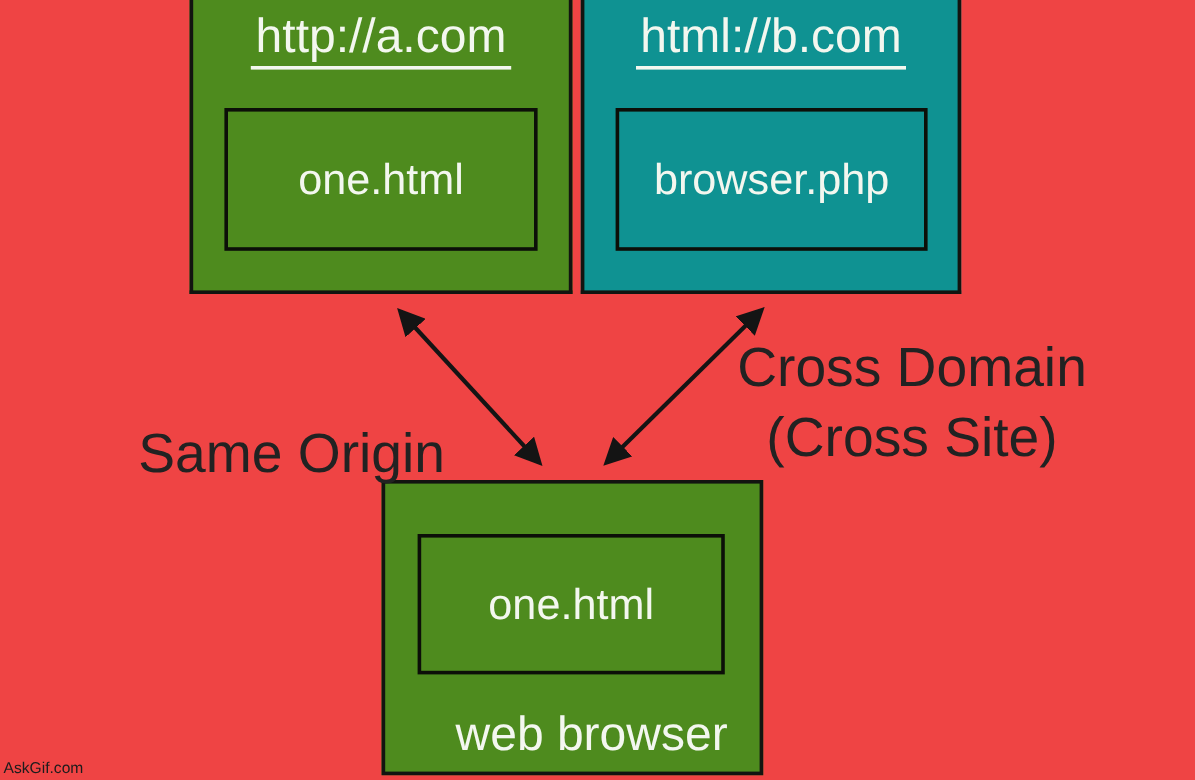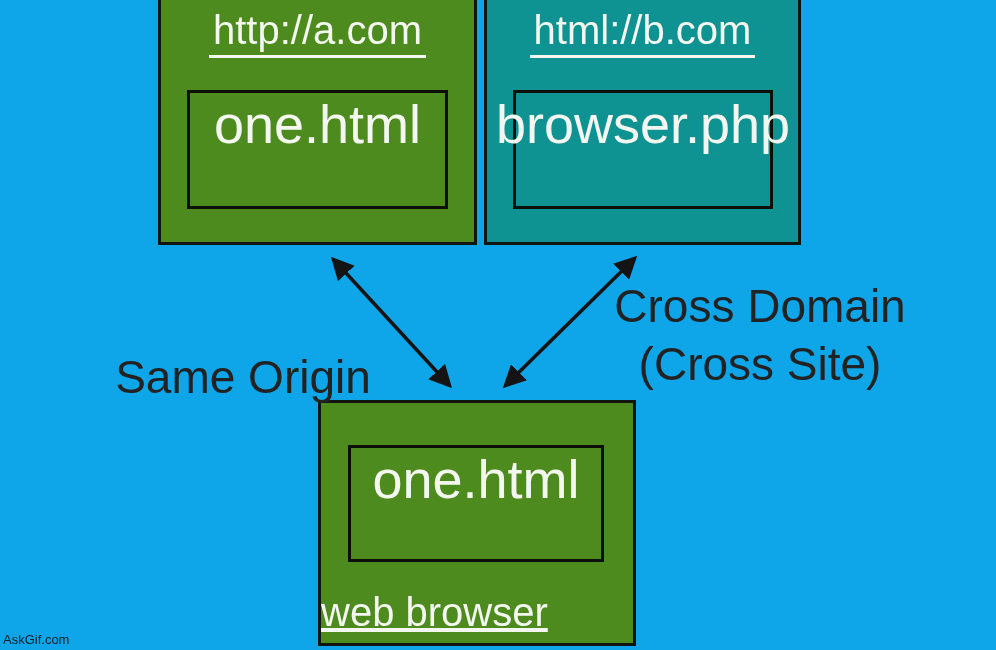--- a/index.html
+++ b/index.html
@@ -1,21 +1,21 @@
 <!DOCTYPE html>
 <html><head>
 <meta charset="utf-8">
 <style>
   html, body { margin: 0; padding: 0; background: #ffffff; }
   #stage {
     position: relative;
     width: 996px;
     height: 650px;
     overflow: hidden;
-    background: #0ea5e9;
+    background: #ef4444;
     font-family: "Liberation Sans", sans-serif;
   }
   .site-box {
     position: absolute;
     top: 0;
     height: 245px;
     background: #4e8b1e;
     border: 3px solid #121410;
     border-top: none;
     box-sizing: border-box;
@@ -36,47 +36,46 @@
     line-height: 1.1;
     border-bottom: 3px solid #f3f7ef;
     padding: 0 4px 3px 4px;
   }
   .file-box {
     position: absolute;
     background: transparent;
     border: 3px solid #0c0f08;
     box-sizing: border-box;
     display: flex;
-    align-items: flex-start;
+    align-items: center;
     justify-content: center;
     color: #f3f7ef;
-    font-size: 54px;
+    font-size: 36px;
   }
   #site-a .file-box { left: 26px; top: 90px; width: 261px; height: 119px; }
   #site-b .file-box { left: 26px; top: 90px; width: 260px; height: 119px; }
   #browser-box {
     position: absolute;
     left: 318px;
     top: 400px;
     width: 318px;
     height: 246px;
     background: #4e8b1e;
     border: 3px solid #121410;
     box-sizing: border-box;
   }
   #browser-box .file-box { left: 27px; top: 42px; width: 256px; height: 117px; }
   .browser-label {
     position: absolute;
-    left: 0;
+    left: 16px;
     bottom: 8px;
     width: 100%;
-    text-align: left;
+    text-align: center;
     color: #f3f7ef;
     font-size: 40px;
-    text-decoration: underline;
   }
   .edge-label {
     position: absolute;
     color: #222222;
     text-align: center;
     font-size: 46px;
     line-height: 1.25;
   }
   #same-origin-label { left: 98px; top: 305px; width: 290px; margin-top: 44px; }
   #cross-domain-label { left: 592px; top: 278px; width: 336px; }

